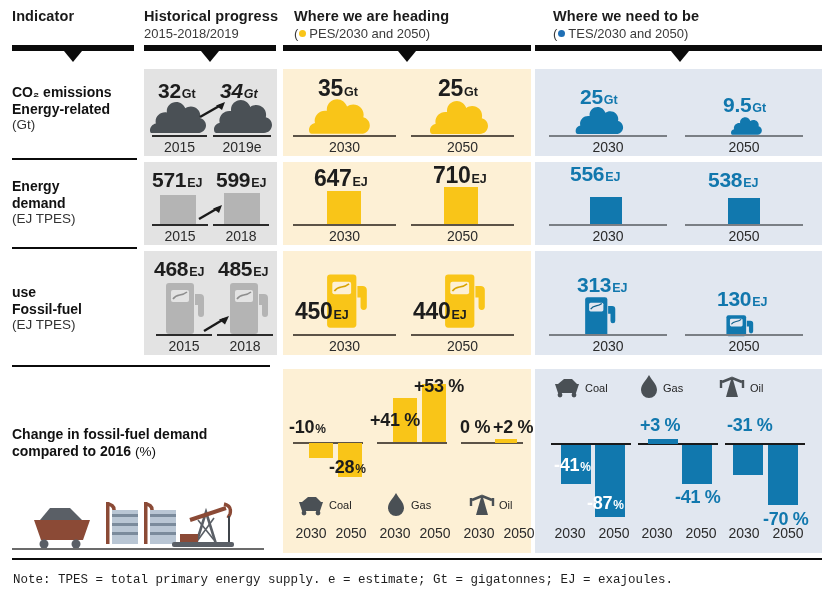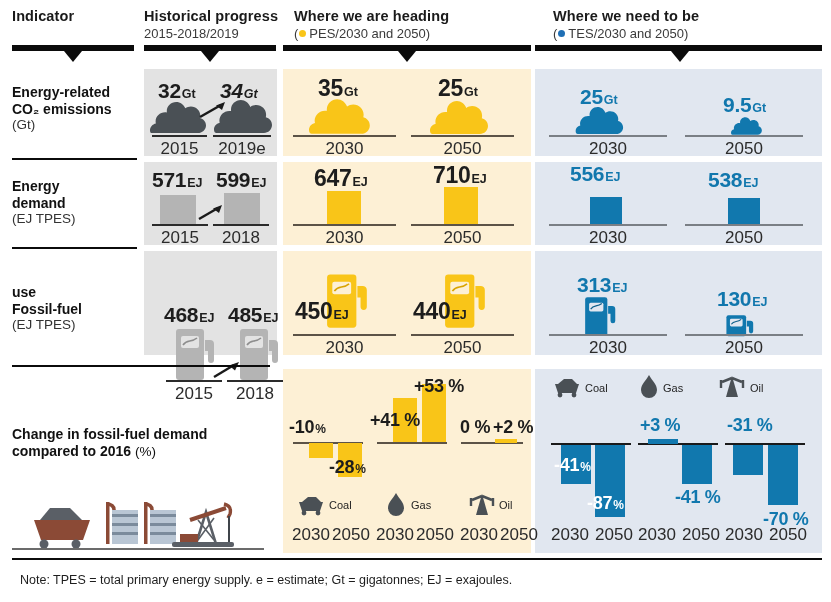--- a/index.html
+++ b/index.html
@@ -25,21 +25,21 @@
   .rowline{background:#0b0b0b;height:1.6px;}
 
   
   .ind-name{font-size:14px;font-weight:bold;line-height:16.5px;color:#111;}
   .ind-unit{font-size:13.5px;font-weight:normal;color:#333;}
 
   
   .cell{position:absolute;}
   .baseline{position:absolute;height:1.6px;background:#5c5347;}
   .baseline.dark{background:#2b2b2b;}
-  .yearlbl{position:absolute;font-size:17px;color:#2b2b2b;text-align:center;}
+  .yearlbl{position:absolute;font-size:14px;color:#2b2b2b;text-align:center;}
   .valnum{position:absolute;white-space:nowrap;font-weight:bold;}
   .valnum .n{font-size:21px;letter-spacing:-.3px;}
   .valnum .u{font-size:12.5px;font-weight:bold;margin-left:1px;}
   .grey-txt{color:#1d1d1d;}
   .yellow-txt{color:#1d1d1d;}
   .blue-txt{color:#1177ad;}
 
   .bar{position:absolute;}
   .bar.g{background:#b4b4b4;}
   .bar.y{background:#f9c518;}
@@ -86,22 +86,22 @@
   <div class="abs tri" style="left:398px;top:51px;"></div>
 
   <div class="abs rule" style="left:535px;top:45px;width:287px;"></div>
   <div class="abs tri" style="left:671px;top:51px;"></div>
 
   <div class="abs panel-grey" style="left:144px;top:69px;width:133px;height:87px;"></div>
   <div class="abs panel-yellow" style="left:283px;top:69px;width:248px;height:87px;"></div>
   <div class="abs panel-blue" style="left:535px;top:69px;width:287px;height:87px;"></div>
 
   <div class="abs ind-name" style="left:12px;top:84px;width:125px;">
+    <div>CO₂ emissions</div>
     <div>Energy-related</div>
-    <div>CO₂ emissions</div>
     <div class="ind-unit">(Gt)</div>
   </div>
 
   <div class="cell" style="left:144px;top:69px;width:133px;height:87px;">
     <div class="valnum grey-txt" style="left:14px;top:10px;text-align:right;"><span class="n">32</span><span class="u">Gt</span></div>
     <div class="valnum grey-txt" style="left:76px;top:10px;font-style:italic;"><span class="n">34</span><span class="u">Gt</span></div>
     <svg class="abs" style="left:6px;top:33px;" width="60" height="31" viewBox="0 0 60 31">
         <path fill="#4a5055" d="M12 31h36c4 0 8-3.4 8-7.6 0-3.6-2.6-6.6-6-7.4.2-.8.3-1.6.3-2.4 0-5-4.2-9.1-9.4-9.1-2.1 0-4 .7-5.6 1.8C33.7 2.7 30.3 0 26.2 0c-5.2 0-9.4 4.1-9.4 9.1 0 .5 0 1 .1 1.4-.6-.2-1.2-.2-1.8-.2C9.9 10.3 5.6 14.4 5.6 19.5c0 .7.1 1.4.3 2C2.5 22.2 0 25 0 28.4 0 30 .6 31 2 31h10z"></path>
       </svg>
     <svg class="abs" style="left:70px;top:31px;" width="62" height="33" viewBox="0 0 62 33">
@@ -201,21 +201,21 @@
   <div class="abs panel-grey" style="left:144px;top:251px;width:133px;height:104px;"></div>
   <div class="abs panel-yellow" style="left:283px;top:251px;width:248px;height:104px;"></div>
   <div class="abs panel-blue" style="left:535px;top:251px;width:287px;height:104px;"></div>
 
   <div class="abs ind-name" style="left:12px;top:284px;width:125px;">
     <div>use</div>
     <div>Fossil-fuel</div>
     <div class="ind-unit">(EJ TPES)</div>
   </div>
 
-  <div class="cell" style="left:158px;top:251px;width:133px;height:104px;margin-top:46px;">
+  <div class="cell" style="left:148px;top:251px;width:133px;height:104px;">
     <div class="valnum grey-txt" style="left:6px;top:6px;"><span class="n">468</span><span class="u">EJ</span></div>
     <div class="valnum grey-txt" style="left:70px;top:6px;"><span class="n">485</span><span class="u">EJ</span></div>
 
     <svg class="abs" style="left:16px;top:30px;" width="44" height="53" viewBox="0 0 44 53">
       <rect x="2" y="2" width="28" height="51" rx="3" fill="#b4b4b4"></rect>
       <rect x="7" y="9" width="18" height="12" rx="2" fill="#e3e3e3"></rect>
       <path d="M9 18 C13 12 17 16 23 11" stroke="#8d8d8d" stroke-width="1.6" fill="none"></path>
       <path d="M31 13 h5 a4 4 0 0 1 4 4 v16 a3 3 0 0 1-6 0 v-9 h-3z" fill="#b4b4b4"></path>
     </svg>
     <svg class="abs" style="left:80px;top:30px;" width="44" height="53" viewBox="0 0 44 53">
@@ -401,15 +401,15 @@
     <div class="yearlbl" style="left:14px;top:156px;width:42px;">2030</div>
     <div class="yearlbl" style="left:58px;top:156px;width:42px;">2050</div>
     <div class="yearlbl" style="left:101px;top:156px;width:42px;">2030</div>
     <div class="yearlbl" style="left:145px;top:156px;width:42px;">2050</div>
     <div class="yearlbl" style="left:188px;top:156px;width:42px;">2030</div>
     <div class="yearlbl" style="left:232px;top:156px;width:42px;">2050</div>
   </div>
 
   <div class="abs rowline" style="left:12px;top:558px;width:810px;"></div>
 
-  <div class="note" style="left:20px;top:573px;">Note: TPES = total primary energy supply. e = estimate; Gt = gigatonnes; EJ = exajoules.</div>
+  <div class="note" style="left:13px;top:573px;font-family:Liberation Mono, monospace;">Note: TPES = total primary energy supply. e = estimate; Gt = gigatonnes; EJ = exajoules.</div>
 
 </div>
 
 </body></html>

